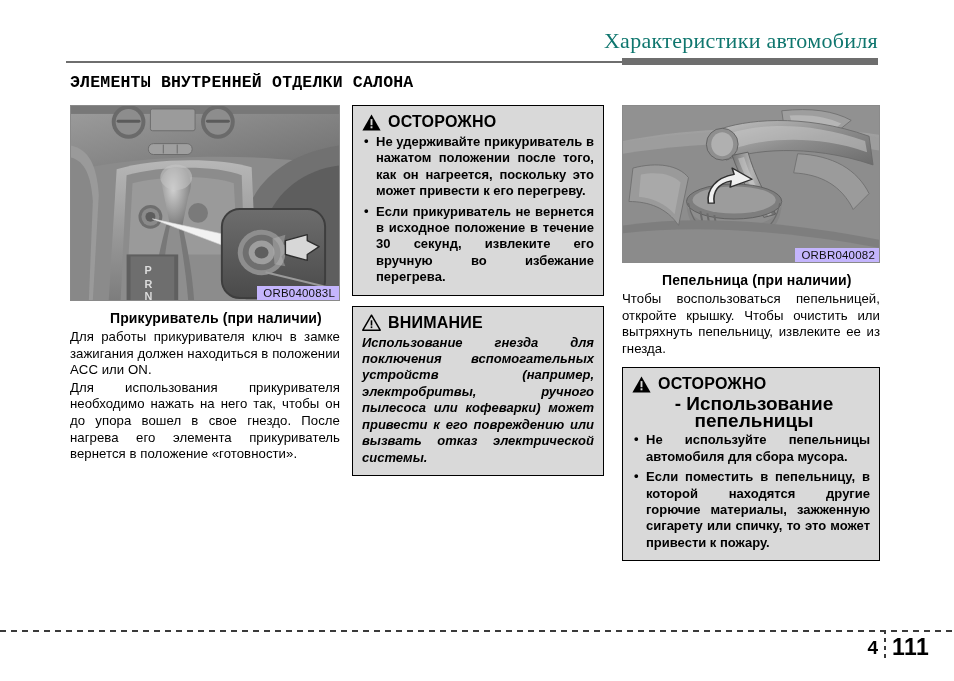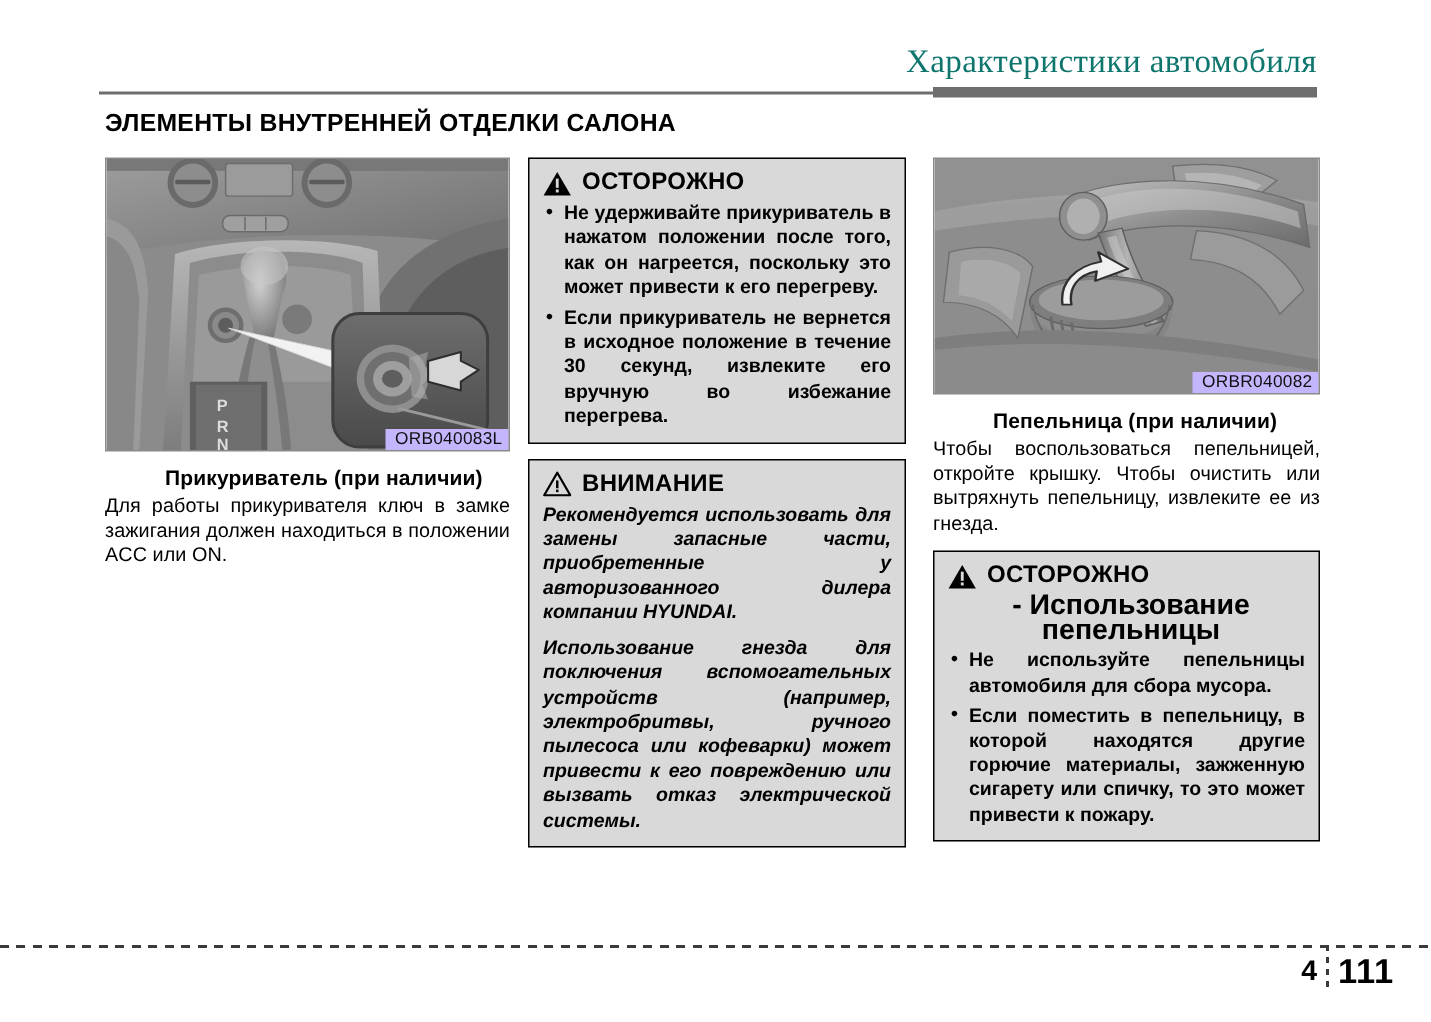--- a/index.html
+++ b/index.html
@@ -43,20 +43,21 @@
   }
 
   
   .section-title {
     position: absolute;
     left: 70px; top: 73px;
     font-size: 16.5px;
     font-weight: bold;
     letter-spacing: .2px;
     white-space: nowrap;
+    font-family: Liberation Mono, monospace;
   }
 
   
   .col { position: absolute; }
   .col-left   { left: 70px;  top: 105px; width: 270px; }
   .col-mid    { left: 352px; top: 105px; width: 252px; }
   .col-right  { left: 622px; top: 105px; width: 258px; }
 
   
   .figure {
@@ -294,20 +295,21 @@
 
       <path d="M216,136 L238,130 L238,136 L250,142 L238,150 L238,156 L216,150 Z" fill="#d7d7d7" stroke="#2e2e2e" stroke-width="1.4" stroke-linejoin="round"></path>
 
       <path d="M196,168 L270,186" stroke="#9a9a9a" stroke-width="2" fill="none"></path>
     </svg>
     <div class="fig-caption">ORB040083L</div>
   </div>
 
   <div class="subhead">Прикуриватель (при наличии)</div>
   <p class="body">Для работы прикуривателя ключ в замке зажигания должен находиться в положении ACC или ON.</p>
+  <p class="body">Для использования прикуривателя необходимо нажать на него так, чтобы он до упора вошел в свое гнездо. После нагрева его элемента прикуриватель вернется в положение «готовности».</p>
 </div>
 
 <div class="col col-mid">
 
   <div class="box">
     <div class="box-title">
       <svg class="tri-icon" width="19" height="17" viewBox="0 0 19 17">
         <path d="M9.5 0.6 L18.6 16.4 L0.4 16.4 Z" fill="#000"></path>
         <rect x="8.55" y="5.1" width="1.9" height="6.1" fill="#d9d9d9"></rect>
         <rect x="8.55" y="12.3" width="1.9" height="2.0" fill="#d9d9d9"></rect>
@@ -328,21 +330,20 @@
 
   <div class="box">
     <div class="box-title">
       <svg class="tri-icon" width="19" height="17" viewBox="0 0 19 17">
         <path d="M9.5 1.2 L18.2 16.2 L0.8 16.2 Z" fill="none" stroke="#000" stroke-width="1.5" stroke-linejoin="round"></path>
         <rect x="8.7" y="6.3" width="1.6" height="5.2" fill="#000"></rect>
         <rect x="8.7" y="12.4" width="1.6" height="1.7" fill="#000"></rect>
       </svg>
       <span>ВНИМАНИЕ</span>
     </div>
-    <p class="notice">Рекомендуется использовать для замены запасные части, приобретенные у авторизованного дилера компании HYUNDAI.</p>
     <p class="notice">Использование гнезда для поключения вспомогательных устройств (например, электробритвы, ручного пылесоса или кофеварки) может привести к его повреждению или вызвать отказ электрической системы.</p>
   </div>
 </div>
 
 <div class="col col-right">
 
   <div class="figure fig-right">
     <svg class="fig-svg" viewBox="0 0 258 196" preserveAspectRatio="none">
       <defs>
         <linearGradient id="hA" x1="0" y1="0" x2="0" y2="1">

